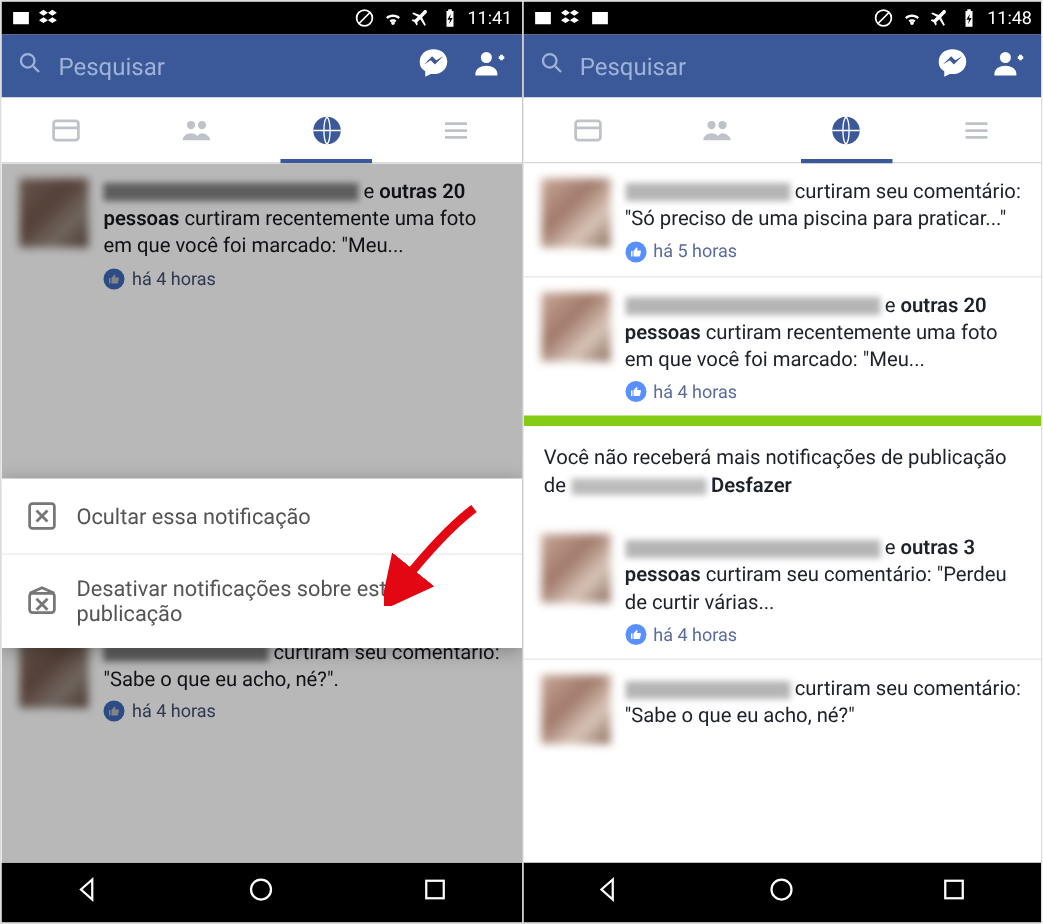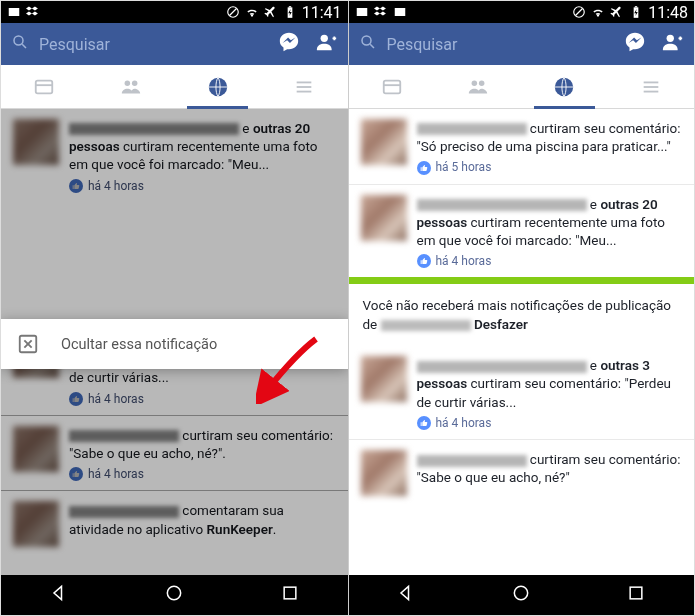--- a/index.html
+++ b/index.html
@@ -2,21 +2,21 @@
 <html><head>
 <meta charset="utf-8">
 <style>
   * { box-sizing: border-box; margin: 0; padding: 0; }
   body { font-family: -apple-system, Roboto, Arial, sans-serif; background: #fff; }
   .container { display: flex; width: 695px; height: 616px; border: 1px solid #ddd; }
   .phone { width: 50%; position: relative; display: flex; flex-direction: column; overflow: hidden; }
   .phone + .phone { border-left: 1px solid #ccc; }
 
   
-  .statusbar { background: #000; color: #fff; height: 22px; display: flex; align-items: center; justify-content: space-between; padding: 0 6px; font-size: 16px; }
+  .statusbar { background: #000; color: #fff; height: 22px; display: flex; align-items: center; justify-content: space-between; padding: 0 6px; font-size: 12px; }
   .statusbar .left, .statusbar .right { display: flex; align-items: center; gap: 5px; }
   .sicon { width: 14px; height: 14px; display: inline-flex; align-items: center; justify-content: center; }
   .sicon svg { width: 14px; height: 14px; fill: #fff; }
 
   
   .searchbar { background: #3b5998; height: 42px; display: flex; align-items: center; padding: 0 10px; gap: 10px; color: #9fb3d9; }
   .searchbar .search-icon svg { width: 18px; height: 18px; fill: #9fb3d9; }
   .searchbar .search-text { flex: 1; font-size: 16px; }
   .searchbar .hicon svg { width: 22px; height: 22px; fill: #fff; }
   .searchbar .hicon { margin-left: 6px; }
@@ -39,21 +39,21 @@
   .ntext .bold { font-weight: 600; }
   .meta { display: flex; align-items: center; gap: 5px; margin-top: 4px; font-size: 12px; color: #5a6b99; }
   .likebadge { width: 14px; height: 14px; border-radius: 50%; background: #5890ff; display: inline-flex; align-items: center; justify-content: center; }
   .likebadge svg { width: 8px; height: 8px; fill: #fff; }
 
   
   .dimmed .content-inner { filter: brightness(0.72); }
   .dimmed .searchbar, .dimmed .tabbar, .dimmed .statusbar { filter: none; }
   .overlay-scrim { position: absolute; inset: 0; background: rgba(0,0,0,0.28); }
   .popup { position: absolute; left: 0; right: 0; top: 210px; background: #fff; box-shadow: 0 2px 12px rgba(0,0,0,0.3); }
-  .popup-item { display: flex; align-items: center; gap: 22px; padding: 14px 16px; color: #555; font-size: 14.5px; }
+  .popup-item { display: flex; align-items: center; gap: 12px; padding: 14px 16px; color: #555; font-size: 14.5px; }
   .popup-item + .popup-item { border-top: 1px solid #eee; }
   .popup-item .picon { width: 22px; height: 22px; flex-shrink: 0; }
   .popup-item .picon svg { width: 22px; height: 22px; fill: #777; }
 
   
   .arrow { position: absolute; top: 225px; left: 255px; pointer-events: none; z-index: 50; }
 
   
   .undo-block { padding: 12px 14px; font-size: 13.5px; color: #1d2129; border-top: 7px solid #84cc16; line-height: 1.4; }
   .undo-block .blurname { display: inline-block; width: 90px; height: 11px; background: #bbb; filter: blur(2px); vertical-align: middle; }
@@ -198,38 +198,41 @@
             <div class="meta">
                 <span class="likebadge">
                   <svg viewBox="0 0 24 24">
                     <path d="M2 21h3V10H2zM22 11c0-1-1-2-2-2h-6l1-4c0-1-1-2-2-2l-6 7v11h11c1 0 2-1 2-2z"></path>
                   </svg>
                 </span>
                 <span>há 4 horas</span>
               </div>
           </div>
         </div>
-        <div class="notif">
-          <div class="avatar"></div>
-          <div class="ntext">
-            <span class="blurname"></span><span> comentaram sua atividade no aplicativo </span><span class="bold">RunKeeper</span><span>.</span>
-          </div>
-        </div>
       </div>
 
       <div class="overlay-scrim"></div>
 
       <div class="popup">
         <div class="popup-item">
           <span class="picon"><svg viewBox="0 0 24 24">
                 <rect x="3" y="3" width="18" height="18" rx="2" fill="none" stroke="#777" stroke-width="2"></rect>
                 <line x1="8" y1="8" x2="16" y2="16" stroke="#777" stroke-width="2"></line>
                 <line x1="16" y1="8" x2="8" y2="16" stroke="#777" stroke-width="2"></line>
               </svg></span>
           <span>Ocultar essa notificação</span>
+        </div>
+        <div class="popup-item">
+          <span class="picon"><svg viewBox="0 0 24 24">
+                <rect x="3" y="6" width="18" height="14" rx="2" fill="none" stroke="#777" stroke-width="2"></rect>
+                <path d="M3 6l9-4 9 4" fill="none" stroke="#777" stroke-width="2"></path>
+                <line x1="8" y1="10" x2="16" y2="18" stroke="#777" stroke-width="2"></line>
+                <line x1="16" y1="10" x2="8" y2="18" stroke="#777" stroke-width="2"></line>
+              </svg></span>
+          <span>Desativar notificações sobre esta publicação</span>
         </div>
       </div>
 
       <svg class="arrow" width="70" height="70" viewBox="0 0 70 70">
         <defs>
             <marker id="ah" markerWidth="10" markerHeight="10" refX="2" refY="3" orient="auto">
               <path d="M0 0L6 3L0 6z" fill="#e30613"></path>
             </marker>
           </defs>
         <path d="M60 5 Q40 20 12 55" stroke="#e30613" stroke-width="6" fill="none" marker-end="url(#ah)"></path>

